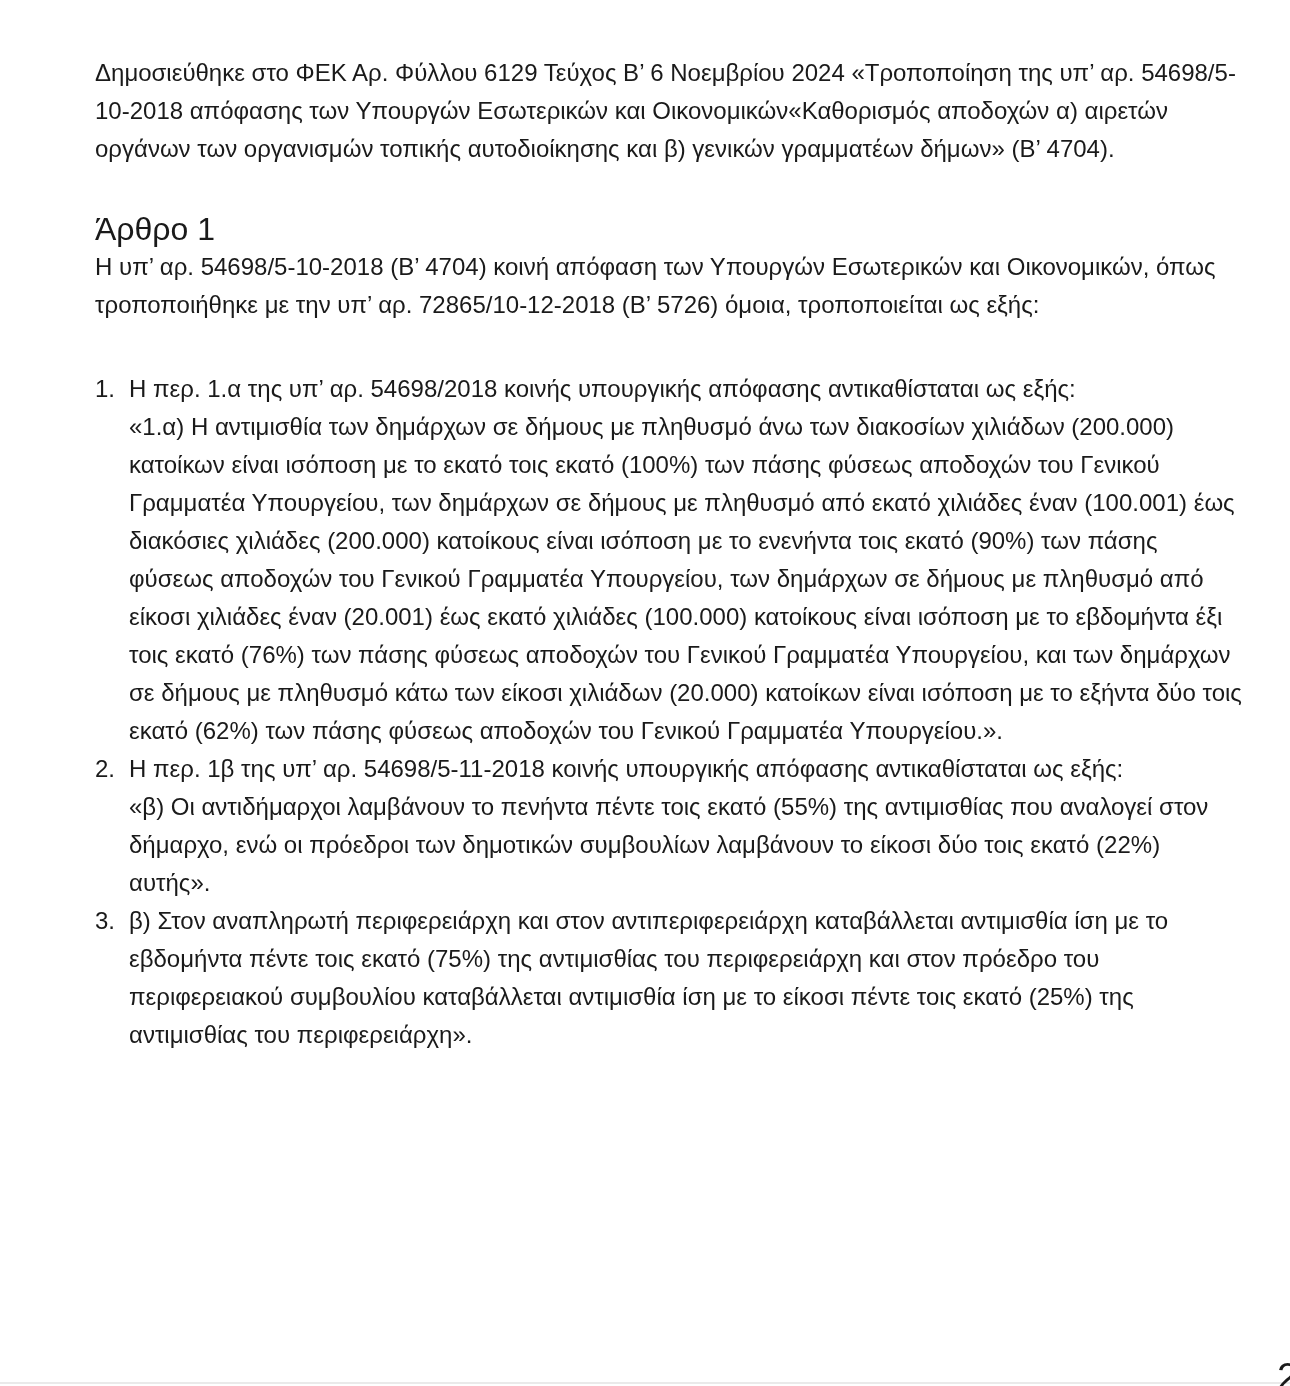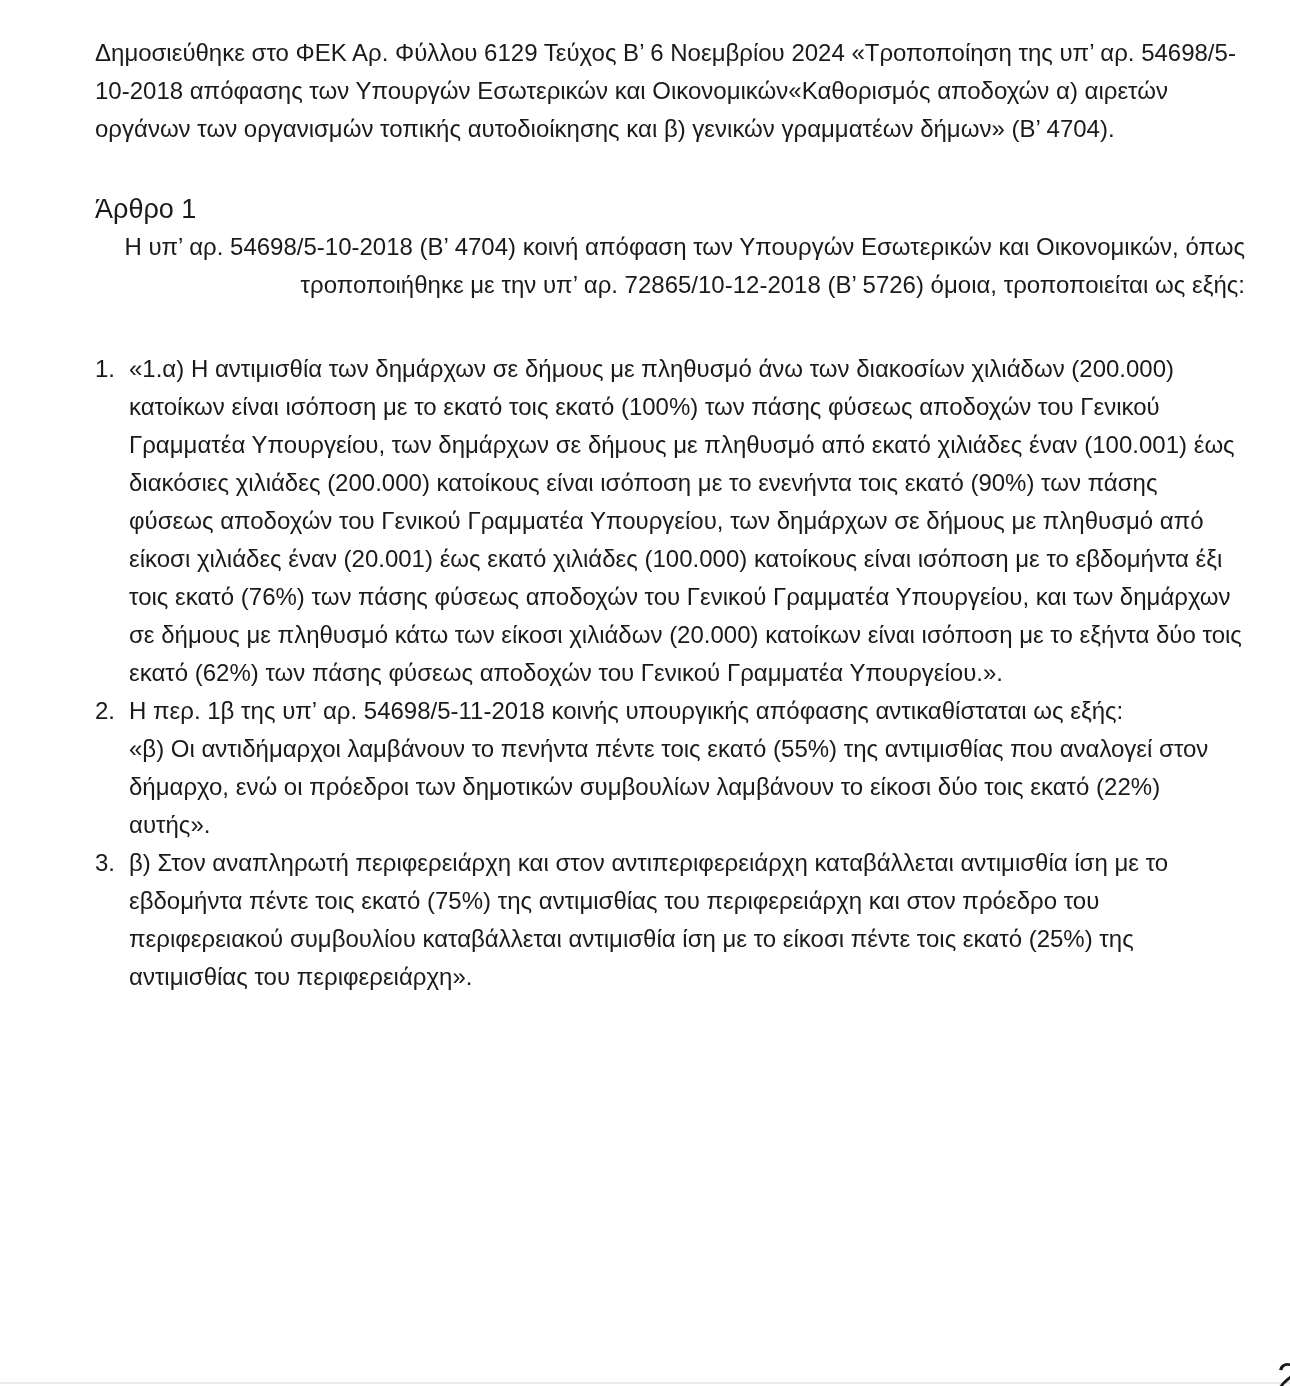--- a/index.html
+++ b/index.html
@@ -13,37 +13,36 @@
     height: 1386px;
     background: #ffffff;
     overflow: hidden;
     font-family: "Liberation Sans", "DejaVu Sans", sans-serif;
     color: #1a1a1a;
     font-size: 24px;
     line-height: 38px;
     -webkit-font-smoothing: antialiased;
   }
   .content {
-    padding: 34px 45px 0 95px;
+    padding: 54px 45px 0 95px;
   }
   .content p {
     margin: 0;
   }
   .intro-paragraph {
     margin-bottom: 42px !important;
   }
   .article-heading {
     font-weight: normal;
-    font-size: 27px;
+    font-size: 32px;
     line-height: 38px;
     margin: 0;
   }
   .article-intro {
     margin-bottom: 46px !important;
-    text-align: right;
   }
   .amendment-item {
     position: relative;
     padding-left: 34px;
   }
   .item-number {
     position: absolute;
     left: 0;
     top: 0;
   }
@@ -73,20 +72,21 @@
     <p class="intro-paragraph">Δημοσιεύθηκε στο ΦΕΚ Αρ. Φύλλου 6129 Τεύχος Β’ 6 Νοεμβρίου 2024 «Τροποποίηση της υπ’ αρ. 54698/5-10-2018 απόφασης των Υπουργών Εσωτερικών και Οικονομικών«Καθορισμός αποδοχών α) αιρετών οργάνων των οργανισμών τοπικής αυτοδιοίκησης και β) γενικών γραμματέων δήμων» (Β’ 4704).</p>
 
     <p class="article-heading">Άρθρο 1</p>
 
     <p class="article-intro">Η υπ’ αρ. 54698/5-10-2018 (Β’ 4704) κοινή απόφαση των Υπουργών Εσωτερικών και Οικονομικών, όπως τροποποιήθηκε με την υπ’ αρ. 72865/10-12-2018 (Β’ 5726) όμοια, τροποποιείται ως εξής:</p>
 
     <div class="amendment-list">
 
       <div class="amendment-item">
         <span class="item-number">1.</span>
+        <p>Η περ. 1.α της υπ’ αρ. 54698/2018 κοινής υπουργικής απόφασης αντικαθίσταται ως εξής:</p>
         <p>«1.α) Η αντιμισθία των δημάρχων σε δήμους με πληθυσμό άνω των διακοσίων χιλιάδων (200.000) κατοίκων είναι ισόποση με το εκατό τοις εκατό (100%) των πάσης φύσεως αποδοχών του Γενικού Γραμματέα Υπουργείου, των δημάρχων σε δήμους με πληθυσμό από εκατό χιλιάδες έναν (100.001) έως διακόσιες χιλιάδες (200.000) κατοίκους είναι ισόποση με το ενενήντα τοις εκατό (90%) των πάσης φύσεως αποδοχών του Γενικού Γραμματέα Υπουργείου, των δημάρχων σε δήμους με πληθυσμό από είκοσι χιλιάδες έναν (20.001) έως εκατό χιλιάδες (100.000) κατοίκους είναι ισόποση με το εβδομήντα έξι τοις εκατό (76%) των πάσης φύσεως αποδοχών του Γενικού Γραμματέα Υπουργείου, και των δημάρχων σε δήμους με πληθυσμό κάτω των είκοσι χιλιάδων (20.000) κατοίκων είναι ισόποση με το εξήντα δύο τοις εκατό (62%) των πάσης φύσεως αποδοχών του Γενικού Γραμματέα Υπουργείου.».</p>
       </div>
 
       <div class="amendment-item">
         <span class="item-number">2.</span>
         <p>Η περ. 1β της υπ’ αρ. 54698/5-11-2018 κοινής υπουργικής απόφασης αντικαθίσταται ως εξής:</p>
         <p>«β) Οι αντιδήμαρχοι λαμβάνουν το πενήντα πέντε τοις εκατό (55%) της αντιμισθίας που αναλογεί στον δήμαρχο, ενώ οι πρόεδροι των δημοτικών συμβουλίων λαμβάνουν το είκοσι δύο τοις εκατό (22%) αυτής».</p>
       </div>
 
       <div class="amendment-item">

